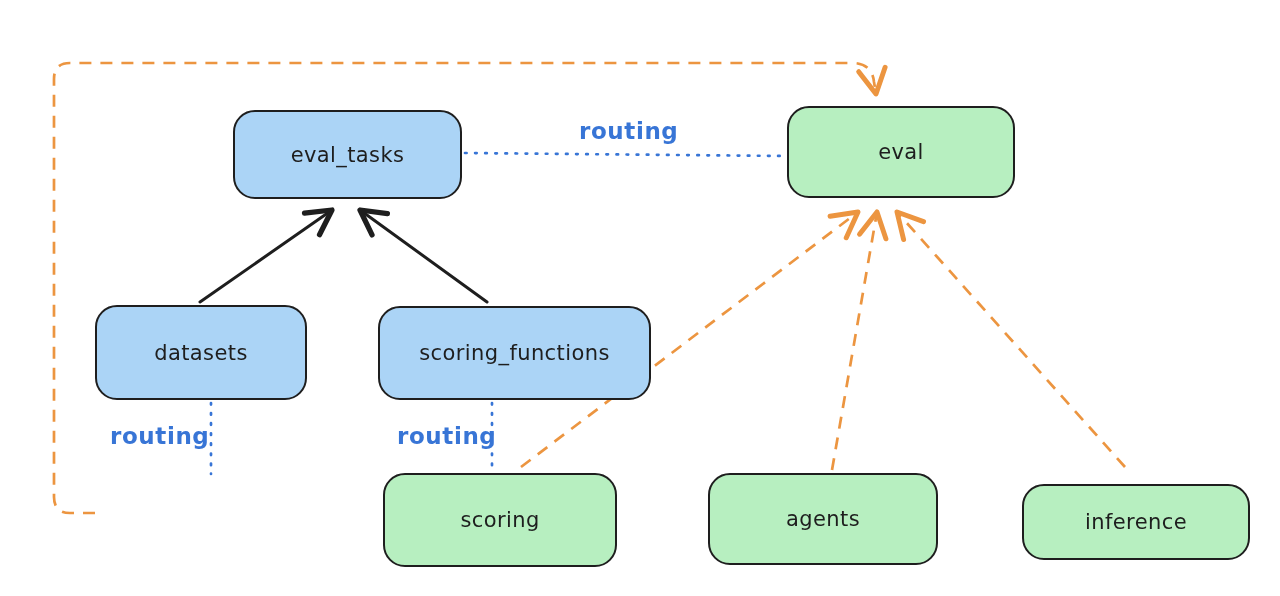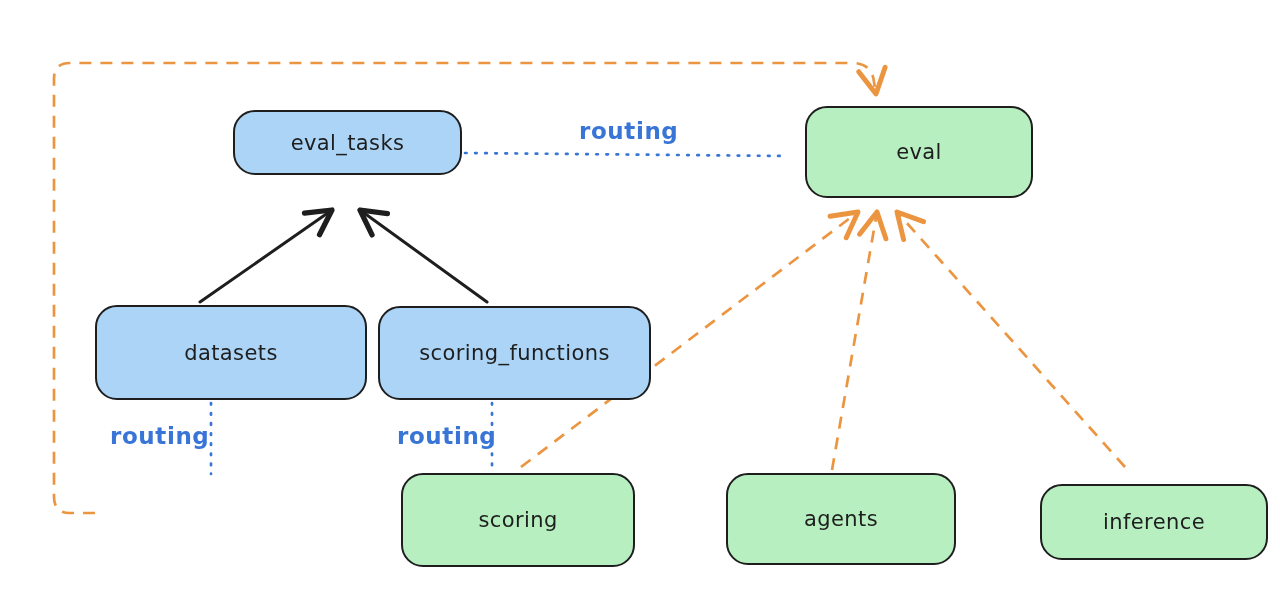--- a/index.html
+++ b/index.html
@@ -22,21 +22,21 @@
     border: 2.6px solid var(--node-stroke, #1e1e1e);
     border-radius: 22px;
     display: flex;
     align-items: center;
     justify-content: center;
     font-size: 21px;
     color: #1e1e1e;
     letter-spacing: 0.4px;
   }
   .node.blue  { background: var(--blue-fill, #abd4f6); }
-  .node.green { background: var(--green-fill, #b7efc0); margin-left: 18px; }
+  .node.green { background: var(--green-fill, #b7efc0); }
   .edge-label {
     position: absolute;
     color: var(--routing-blue, #3875d6);
     font-weight: 700;
     font-size: 23px;
     letter-spacing: 0.6px;
     text-align: right;
   }
   .edge-black {
     stroke: var(--black-arrow, #1e1e1e);
@@ -82,29 +82,29 @@
     <path class="edge-blue-dotted" d="M 465 153 L 784 156"></path>
     <path class="edge-blue-dotted" d="M 211 403 L 211 474"></path>
     <path class="edge-blue-dotted" d="M 492 403 L 492 470"></path>
 
     <path class="edge-orange" d="M 521 467 L 858 212" marker-end="url(#mk-orange)"></path>
     <path class="edge-orange" d="M 832 470 L 877 212" marker-end="url(#mk-orange)"></path>
     <path class="edge-orange" d="M 1125 467 L 897 212" marker-end="url(#mk-orange)"></path>
     <path class="edge-orange" d="M 95 513 L 70 513 Q 54 513 54 497 L 54 79 Q 54 63 70 63 L 852 63 Q 872 63 874 82 L 876 94" marker-end="url(#mk-orange)"></path>
   </svg>
 
-  <div class="node blue" style="left:233px; top:110px; width:229px; height:65px;">
+  <div class="node blue" style="left:233px; top:110px; width:229px; height:89px;">
     <span>eval_tasks</span>
   </div>
 
   <div class="node green" style="left:787px; top:106px; width:228px; height:92px;">
     <span>eval</span>
   </div>
 
-  <div class="node blue" style="left:95px; top:305px; width:272px; height:95px;">
+  <div class="node blue" style="left:95px; top:305px; width:212px; height:95px;">
     <span>datasets</span>
   </div>
 
   <div class="node blue" style="left:378px; top:306px; width:273px; height:94px;">
     <span>scoring_functions</span>
   </div>
 
 
   <div class="node green" style="left:708px; top:473px; width:230px; height:92px;">
     <span>agents</span>

